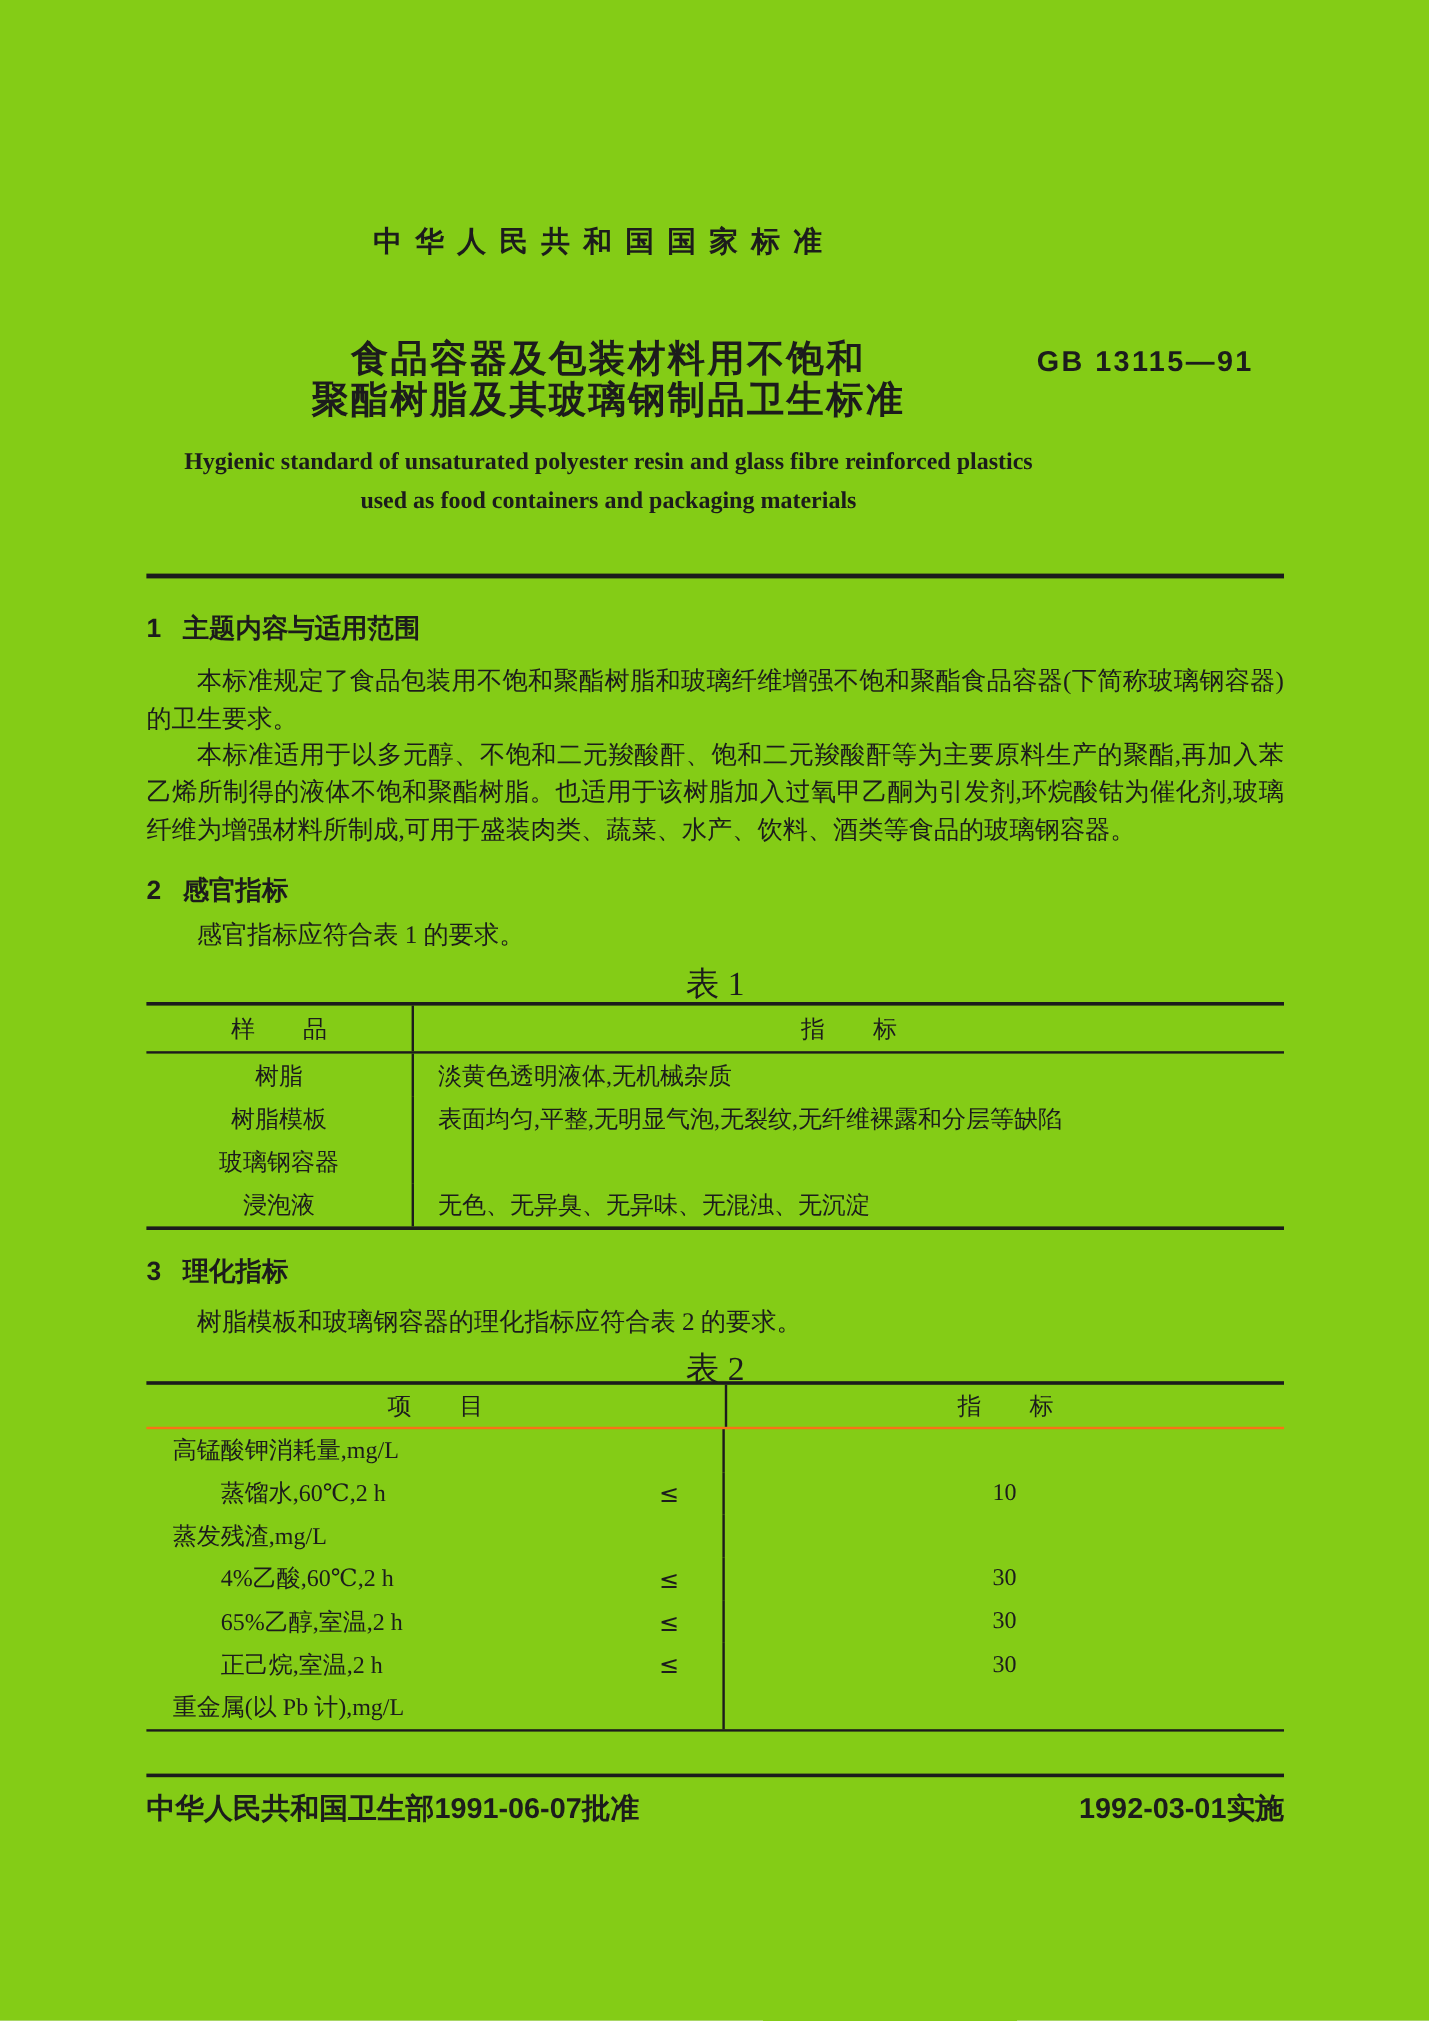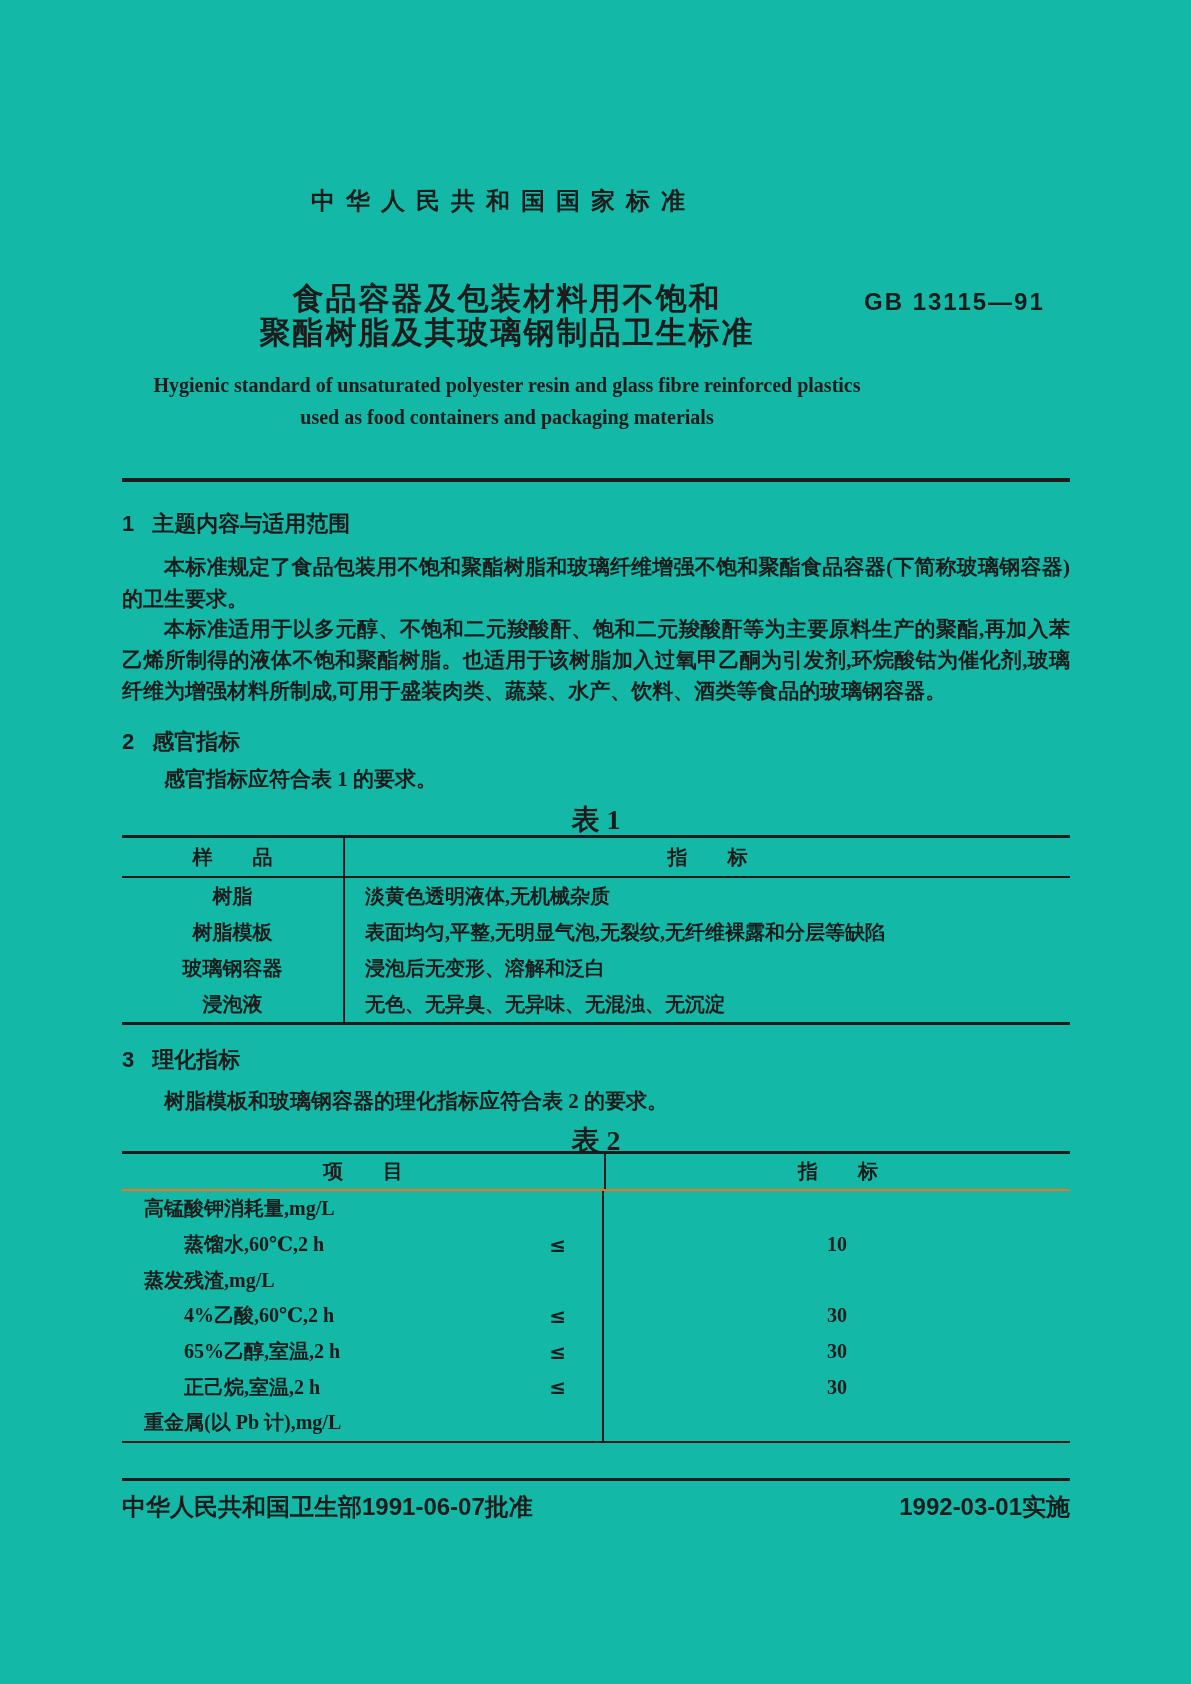--- a/index.html
+++ b/index.html
@@ -1,26 +1,26 @@
 <!DOCTYPE html>
 <html><head>
 <meta charset="utf-8">
 <style>
   html,body { margin:0; padding:0; background:#e8e8e8; }
   .page {
     position:relative;
     width:1191px; height:1684px;
     margin:0 auto;
-    background:#14b8a6;
+    background:#84cc16;
     color:#1c1c1c;
     overflow:hidden;
     font-family:"Liberation Serif","DejaVu Serif",serif;
   }
   .sans { font-family:"Liberation Sans","DejaVu Sans",sans-serif; }
-  .serif { font-family:"Liberation Serif","DejaVu Serif",serif;font-weight:bold; }
+  .serif { font-family:"Liberation Serif","DejaVu Serif",serif; }
   .abs { position:absolute; }
 
   
   .kicker {
     left:311px; top:185px;
     font-size:24px; font-weight:700; letter-spacing:11px; white-space:nowrap;
   }
   .cn-title { left:122px; width:770px; text-align:center; font-weight:700; white-space:nowrap; font-size:31px; letter-spacing:2px; }
   .cn-title-1 { top:262px;margin-top:16px; }
   .cn-title-2 { top:312px; }
@@ -123,21 +123,20 @@
         <div class="t1-row">
     <div class="t1-c1">树脂</div>
     <div class="t1-c2">淡黄色透明液体,无机械杂质</div>
   </div>
         <div class="t1-row">
     <div class="t1-c1">树脂模板</div>
     <div class="t1-c2">表面均匀,平整,无明显气泡,无裂纹,无纤维裸露和分层等缺陷</div>
   </div>
         <div class="t1-row">
     <div class="t1-c1">玻璃钢容器</div>
-    <div class="t1-c2">浸泡后无变形、溶解和泛白</div>
   </div>
         <div class="t1-row">
     <div class="t1-c1">浸泡液</div>
     <div class="t1-c2">无色、无异臭、无异味、无混浊、无沉淀</div>
   </div>
       </div>
   </div>
 
   <div class="abs sec-h sec-h3 sans">
     <span class="no">3</span><span>理化指标</span>

